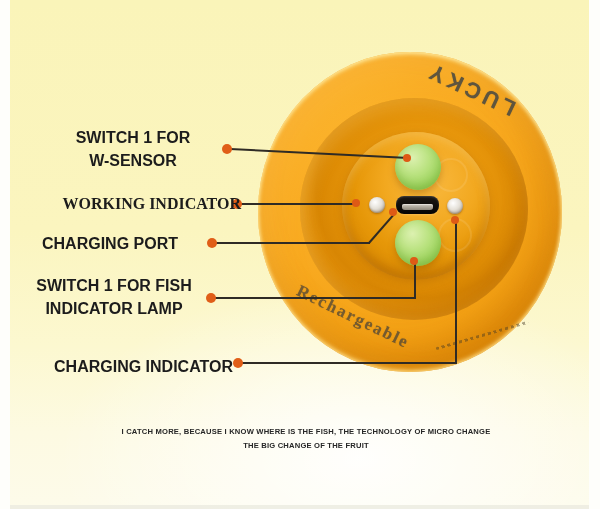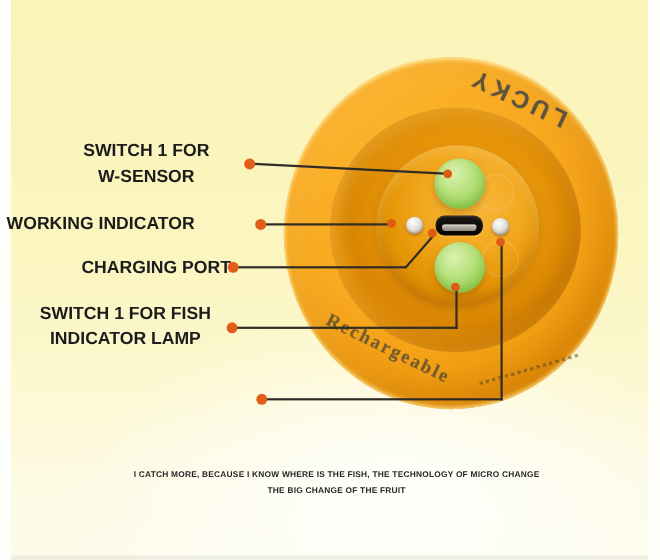--- a/index.html
+++ b/index.html
@@ -82,22 +82,22 @@
   .line{position:absolute;background:#2F2B25;height:2px;z-index:5;transform-origin:0 50%;}
   .vline{position:absolute;background:#2F2B25;width:2px;z-index:5;}
   .dot{position:absolute;width:10px;height:10px;border-radius:50%;background:#E05E18;z-index:6;}
   .tdot{position:absolute;width:8px;height:8px;border-radius:50%;background:#DE5A15;z-index:6;}
 
   
   .callout-label{
     position:absolute;z-index:7;color:#1C1C1C;font-weight:bold;font-size:16px;line-height:23px;
   }
   .lbl-switch1{left:43px;top:126px;width:180px;text-align:center;}
-  .lbl-working{left:6px;top:192px;width:221px;text-align:left;}
-  .lbl-port{left:10px;top:232px;width:200px;text-align:right;}
+  .lbl-working{left:20px;top:192px;width:221px;text-align:right;font-family:Liberation Serif, serif;}
+  .lbl-port{left:10px;top:232px;width:200px;text-align:center;}
   .lbl-switch2{left:24px;top:274px;width:180px;text-align:center;}
   .lbl-charge{left:10px;top:355px;width:223px;text-align:right;}
 
   .tagline{
     position:absolute;left:6px;top:425px;width:600px;text-align:center;z-index:7;
     color:#262626;font-weight:bold;font-size:7.6px;line-height:14px;letter-spacing:0.2px;
   }
 </style>
 </head>
 <body>
@@ -153,19 +153,22 @@
   <div class="callout-label lbl-working">
     <span style="display:block">WORKING INDICATOR</span>
   </div>
   <div class="callout-label lbl-port">
     <span style="display:block">CHARGING PORT</span>
   </div>
   <div class="callout-label lbl-switch2">
     <span style="display:block">SWITCH 1 FOR FISH</span>
     <span style="display:block">INDICATOR LAMP</span>
   </div>
+  <div class="callout-label lbl-charge">
+    <span style="display:block">CHARGING INDICATOR</span>
+  </div>
 
   <div class="tagline">
     <span style="display:block">I CATCH MORE, BECAUSE I KNOW WHERE IS THE FISH, THE TECHNOLOGY OF MICRO CHANGE</span>
     <span style="display:block">THE BIG CHANGE OF THE FRUIT</span>
   </div>
 
 </div>
 
 </body></html>

